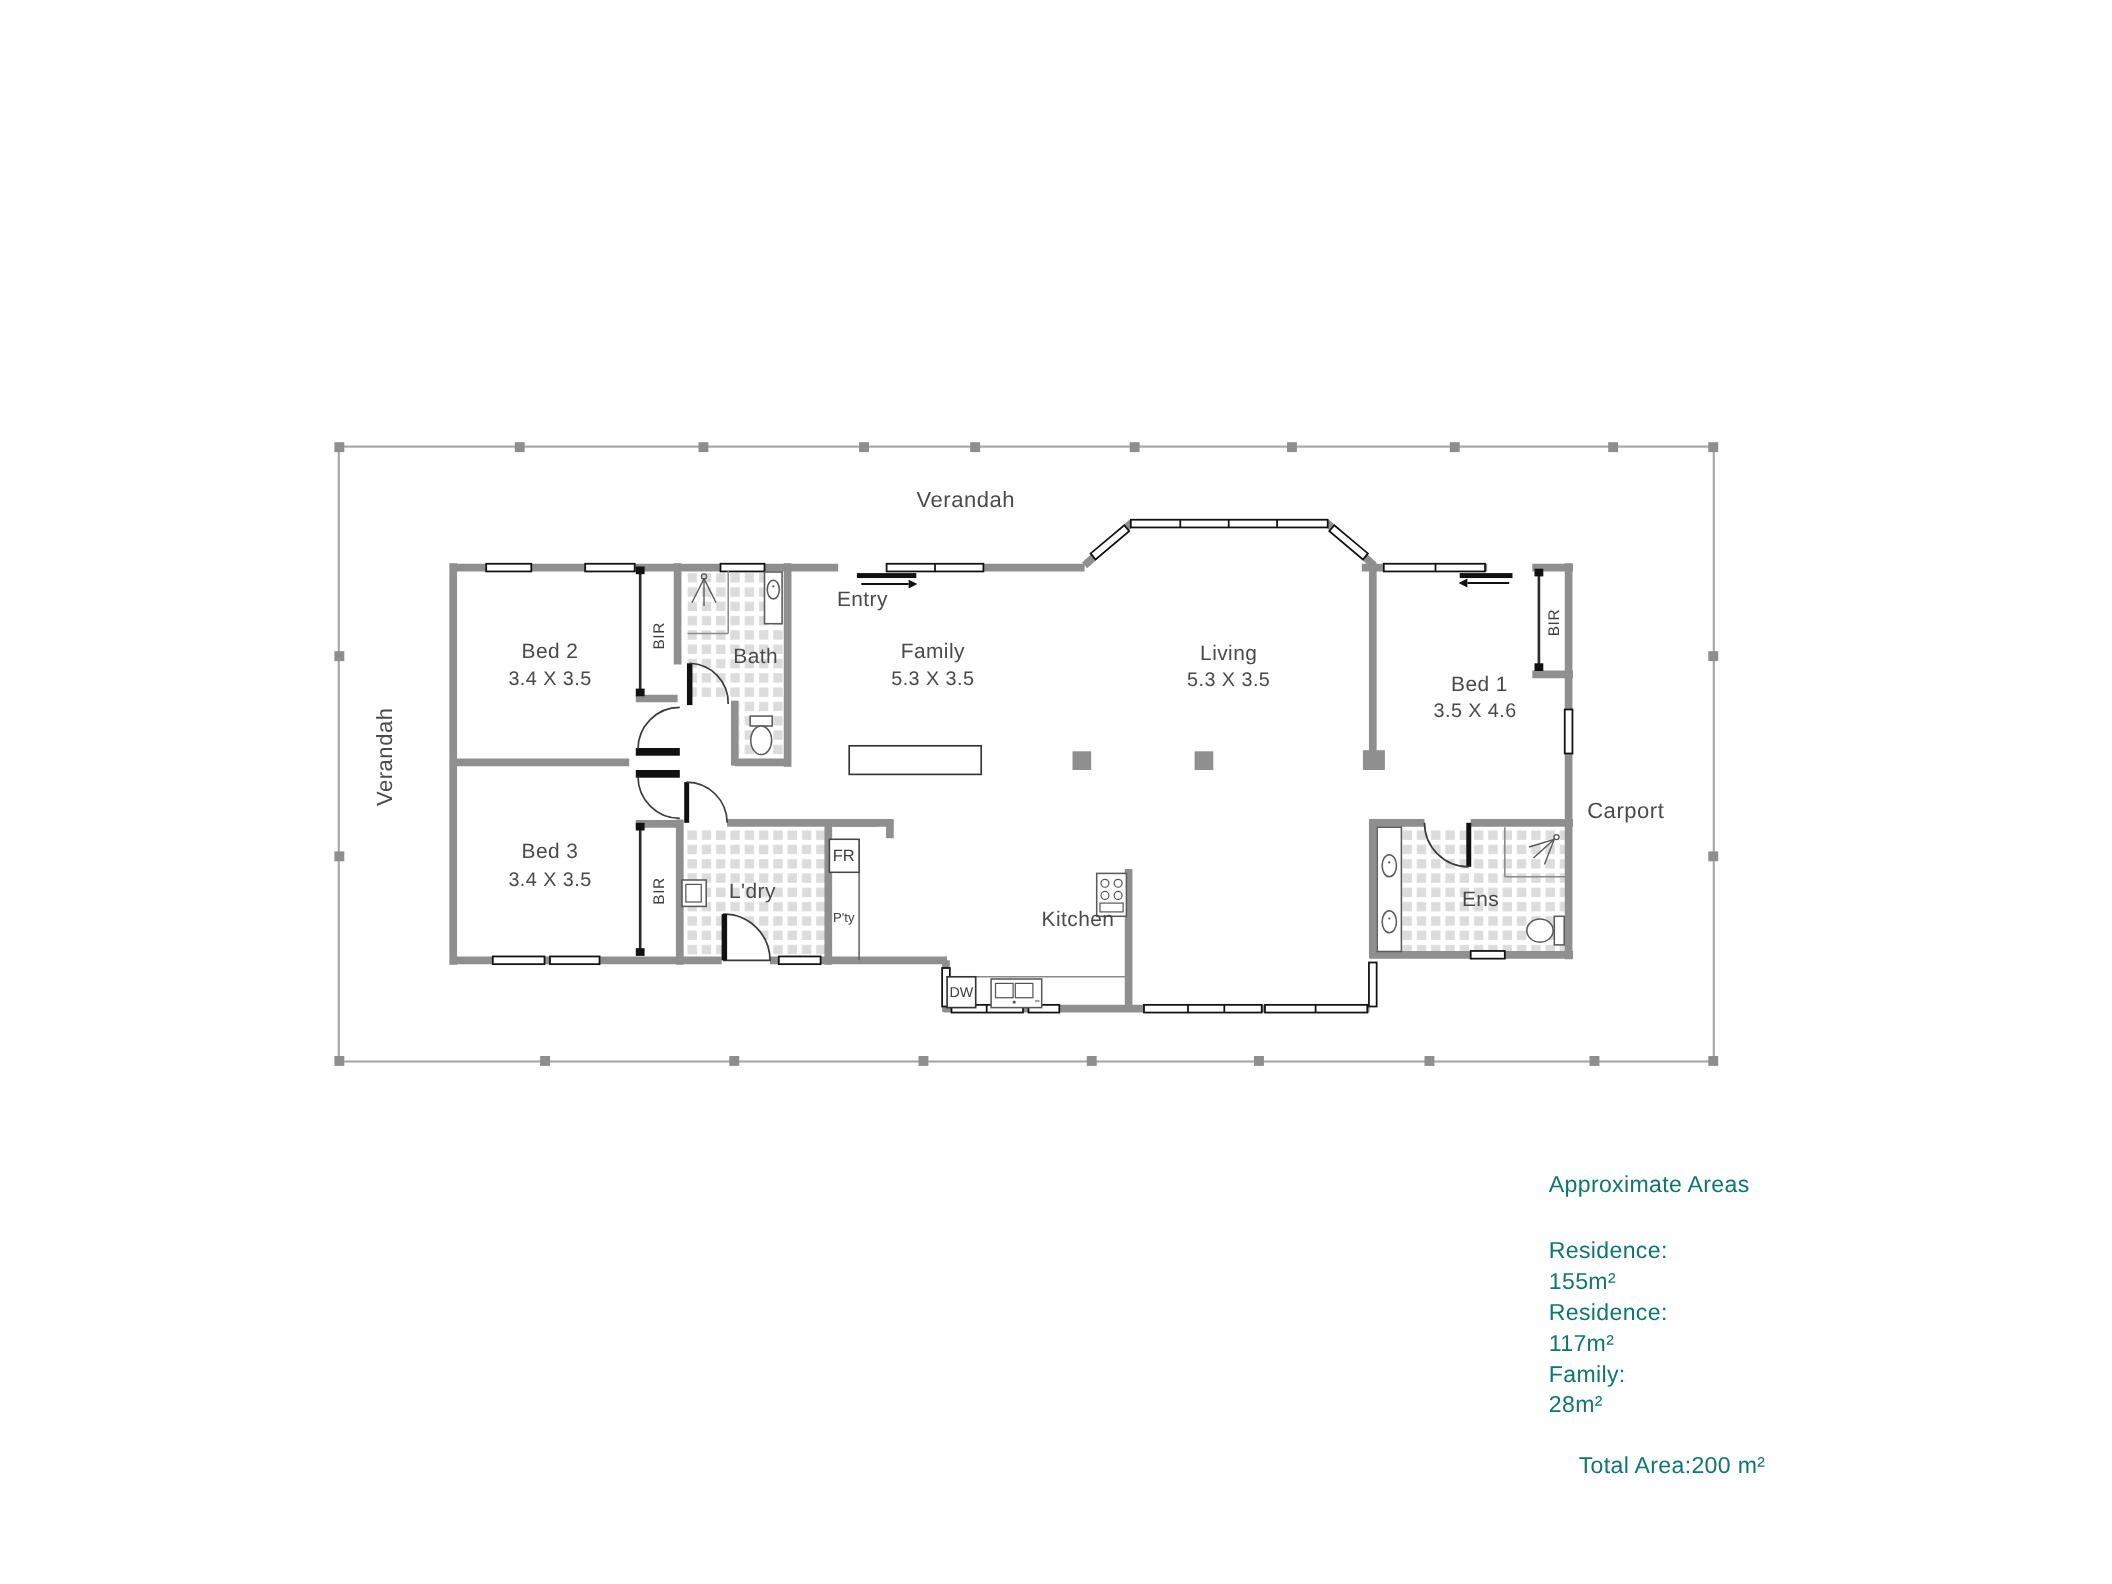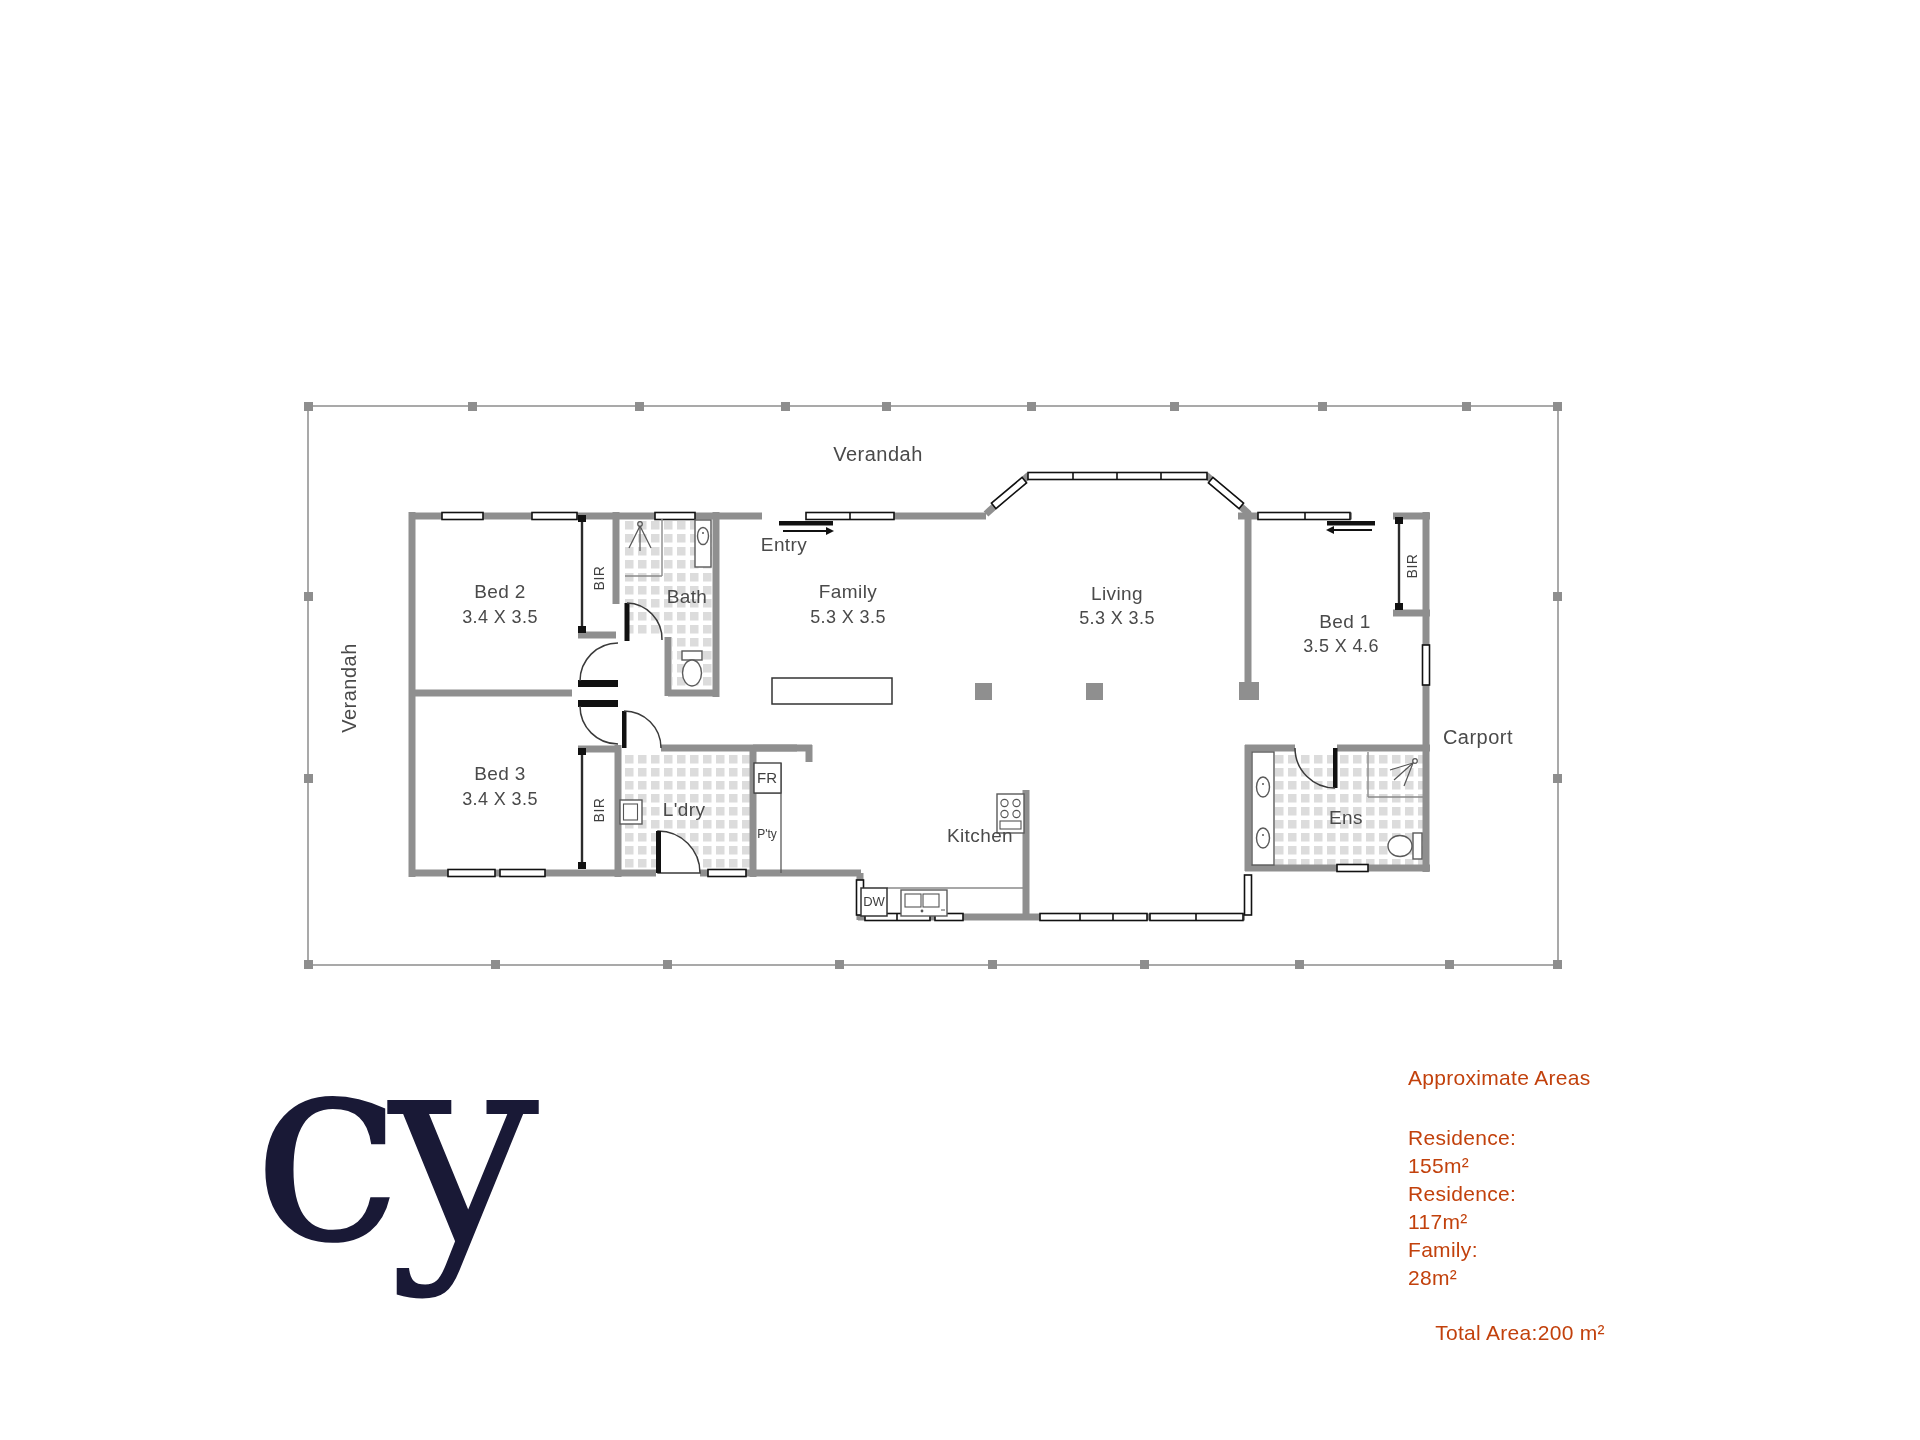--- a/index.html
+++ b/index.html
@@ -19,21 +19,21 @@
   .fixline{stroke:#8a8a8a;stroke-width:1.4;fill:none;}
   .win{fill:#ffffff;stroke:#111111;stroke-width:1.6;}
   .mullion{stroke:#111111;stroke-width:1.6;}
   .door-arc{stroke:#3a3a3a;stroke-width:1.5;fill:none;}
   .door-leaf{fill:#111111;}
   .jamb{fill:#111111;}
   .post{fill:#8e8e8e;}
   .pillar{fill:#8f8f8f;}
   .logo{position:absolute;left:252px;top:1012px;font-family:"DejaVu Serif", serif;
         font-size:268px;line-height:1;color:#191936;letter-spacing:-14px;}
-  .areas{position:absolute;left:1408px;top:1066px;width:224px;color:#c2410c;
+  .areas{position:absolute;left:1408px;top:1066px;width:224px;color:#0f766e;
          font-size:21px;letter-spacing:.3px;}
   .areas .title{margin:0 0 34px 0;}
   .areas .row{display:flex;justify-content:space-between;line-height:28px;flex-direction:column;}
   .areas .total{display:flex;justify-content:center;margin-top:27px;line-height:28px;}
 </style>
 </head>
 <body>
 
 <div class="page">
 
@@ -326,21 +326,20 @@
       <text class="bir-label" x="599" y="578" transform="rotate(-90 599 578)" dy="5">BIR</text>
       <text class="bir-label" x="599" y="810" transform="rotate(-90 599 810)" dy="5">BIR</text>
       <text class="bir-label" x="1412" y="566" transform="rotate(-90 1412 566)" dy="5">BIR</text>
 
       <text class="fr-label" x="767" y="783">FR</text>
       <text class="pty-label" x="767" y="838">P'ty</text>
       <text class="small-label" x="874" y="906">DW</text>
     </g>
   </svg>
 
-  <div class="logo">cy</div>
 
   <div class="areas">
     <p class="title">Approximate Areas</p>
     <div class="row">
       <span>Residence:</span>
       <span>155m²</span>
     </div>
     <div class="row">
       <span>Residence:</span>
       <span>117m²</span>

